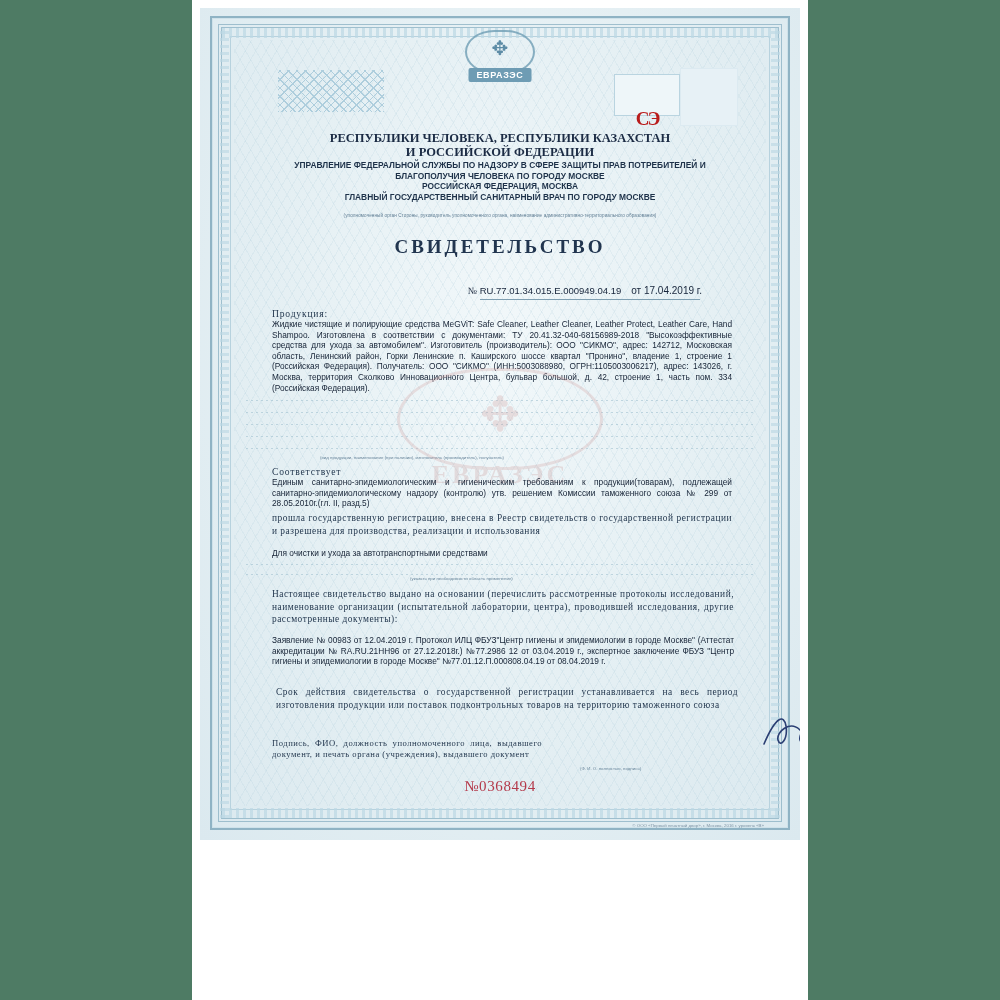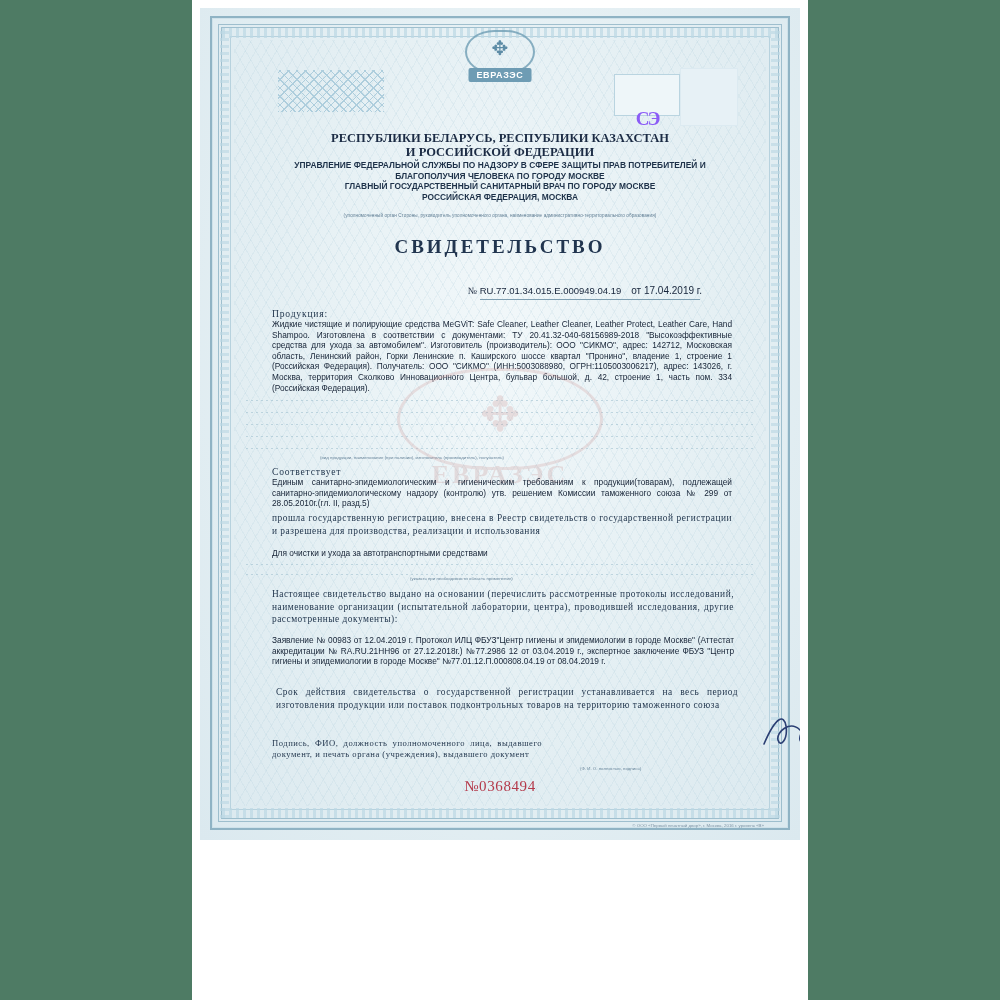--- a/index.html
+++ b/index.html
@@ -120,21 +120,21 @@
   
   .logo-ce {
     position: absolute;
     right: 120px; top: 66px;
     width: 64px; height: 40px;
     border: 1px solid #b9d4e0;
     background: #eef6f9;
     display: flex; align-items: center; justify-content: center;
   }
   .logo-ce .glyph {
-    color: #8b5cf6;
+    color: #b91c1c;
     font-size: 19px;
     font-weight: bold;
     letter-spacing: -2px;
     font-family: "Liberation Serif", serif;
     margin-top: 48px;
   }
   .blank-box {
     position: absolute;
     right: 62px; top: 60px;
     width: 56px; height: 56px;
@@ -329,29 +329,29 @@
     </div>
 
     <div class="hatch-box"></div>
 
     <div class="logo-ce">
       <span class="glyph">СЭ</span>
     </div>
     <div class="blank-box"></div>
 
     <div class="hd t-rep">
-      <div>РЕСПУБЛИКИ БЕЛАРУСЬ, РЕСПУБЛИКИ КАЗАХСТАН</div>
+      <div>РЕСПУБЛИКИ ЧЕЛОВЕКА, РЕСПУБЛИКИ КАЗАХСТАН</div>
       <div>И РОССИЙСКОЙ ФЕДЕРАЦИИ</div>
     </div>
 
     <div class="hd t-org">
       <div>УПРАВЛЕНИЕ ФЕДЕРАЛЬНОЙ СЛУЖБЫ ПО НАДЗОРУ В СФЕРЕ ЗАЩИТЫ ПРАВ ПОТРЕБИТЕЛЕЙ И</div>
       <div>БЛАГОПОЛУЧИЯ ЧЕЛОВЕКА ПО ГОРОДУ МОСКВЕ</div>
+      <div>РОССИЙСКАЯ ФЕДЕРАЦИЯ, МОСКВА</div>
       <div>ГЛАВНЫЙ ГОСУДАРСТВЕННЫЙ САНИТАРНЫЙ ВРАЧ ПО ГОРОДУ МОСКВЕ</div>
-      <div>РОССИЙСКАЯ ФЕДЕРАЦИЯ, МОСКВА</div>
     </div>
 
     <div class="hd t-caption">(уполномоченный орган Стороны, руководитель уполномоченного органа, наименование административно-территориального образования)</div>
 
     <div class="hd t-svid">СВИДЕТЕЛЬСТВО</div>
 
     <div class="numrow">
       <span class="lbl">№</span>
       <span>RU.77.01.34.015.Е.000949.04.19</span>
     </div>

